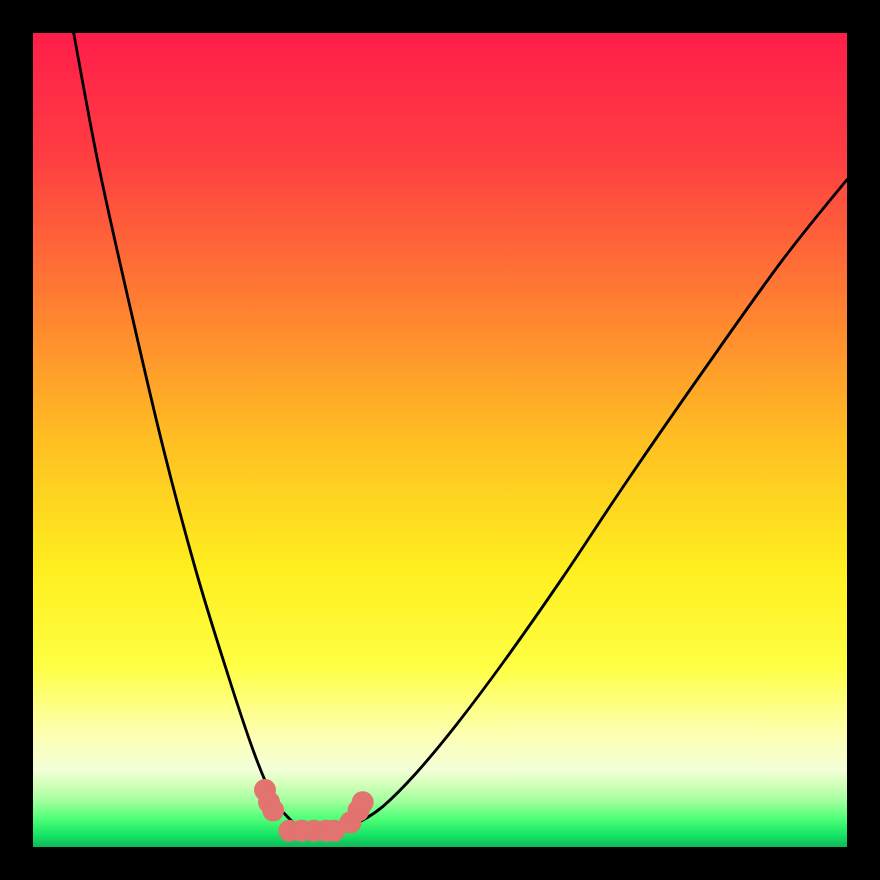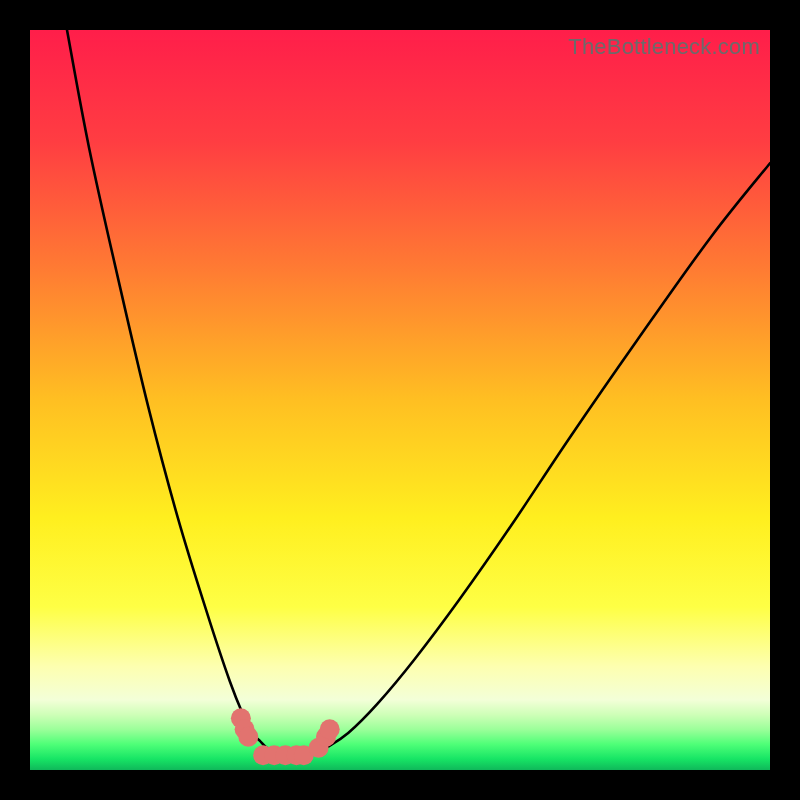--- a/index.html
+++ b/index.html
@@ -88,15 +88,14 @@
           <circle cx="33" cy="98" r="1.35" fill="#e2736f"></circle>
           <circle cx="34.5" cy="98" r="1.35" fill="#e2736f"></circle>
           <circle cx="36" cy="98" r="1.35" fill="#e2736f"></circle>
           <circle cx="37" cy="98" r="1.35" fill="#e2736f"></circle>
           <circle cx="39" cy="97" r="1.35" fill="#e2736f"></circle>
           <circle cx="40" cy="95.5" r="1.35" fill="#e2736f"></circle>
           <circle cx="40.5" cy="94.5" r="1.35" fill="#e2736f"></circle>
         </g>
     </svg>
 
-    <div class="watermark">TheBottleneck.com</div>
   </div>
 </div>
 
 </body></html>

